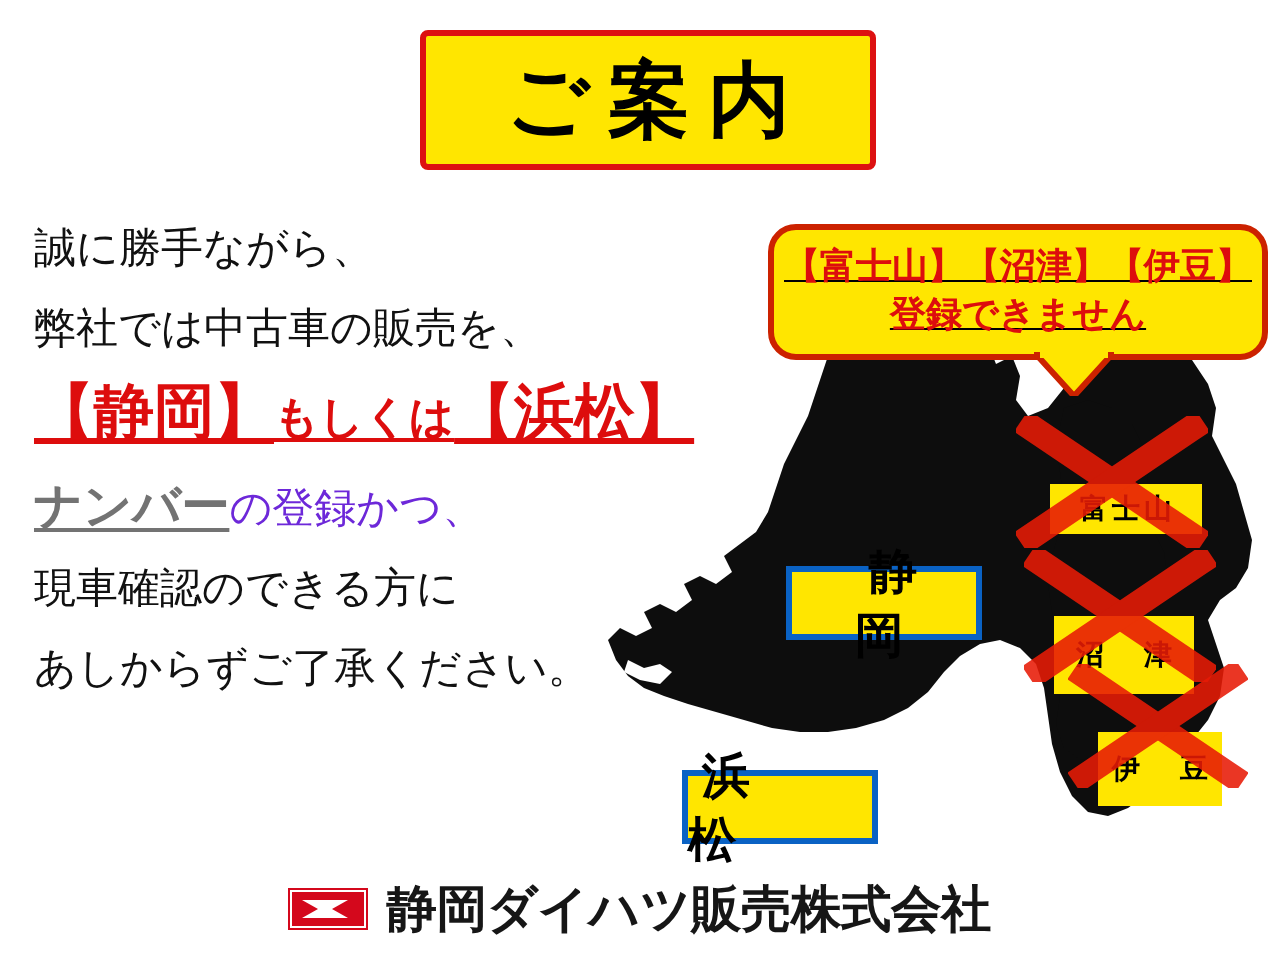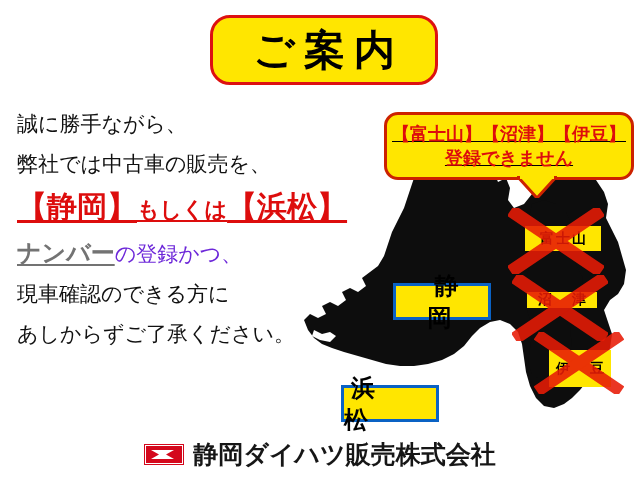--- a/index.html
+++ b/index.html
@@ -18,21 +18,21 @@
 
   
   #header-banner {
     position: absolute;
     left: 210px;
     top: 15px;
     width: 228px;
     height: 70px;
     background: #ffe600;
     border: 3px solid #dd1111;
-    border-radius: 20px;
+    border-radius: 4px;
     box-sizing: border-box;
     display: flex;
     align-items: center;
     justify-content: center;
   }
   #header-banner .title-text {
     font-size: 41px;
     font-weight: bold;
     letter-spacing: 9px;
     text-indent: 9px;
@@ -142,20 +142,21 @@
     justify-content: center;
     font-weight: bold;
     color: #000000;
     z-index: 4;
   }
   .region-label.ok {
     border: 3px solid #0a62c4;
   }
   .region-label.ng {
     border: none;
+    margin-top: 16px;
   }
   #label-shizuoka {
     left: 393px;
     top: 283px;
     width: 98px;
     height: 37px;
     font-size: 24px;
     letter-spacing: 7px;
     text-indent: 7px;
     padding-left: 40px;
@@ -176,21 +177,21 @@
     width: 76px;
     height: 25px;
     font-size: 14px;
     letter-spacing: 2px;
     text-indent: 2px;
   }
   #label-numazu {
     left: 527px;
     top: 292px;
     width: 70px;
-    height: 16px;
+    height: 39px;
     font-size: 14px;
     letter-spacing: 3px;
     text-indent: 3px;
   }
   #label-izu {
     left: 549px;
     top: 350px;
     width: 62px;
     height: 37px;
     font-size: 14px;

